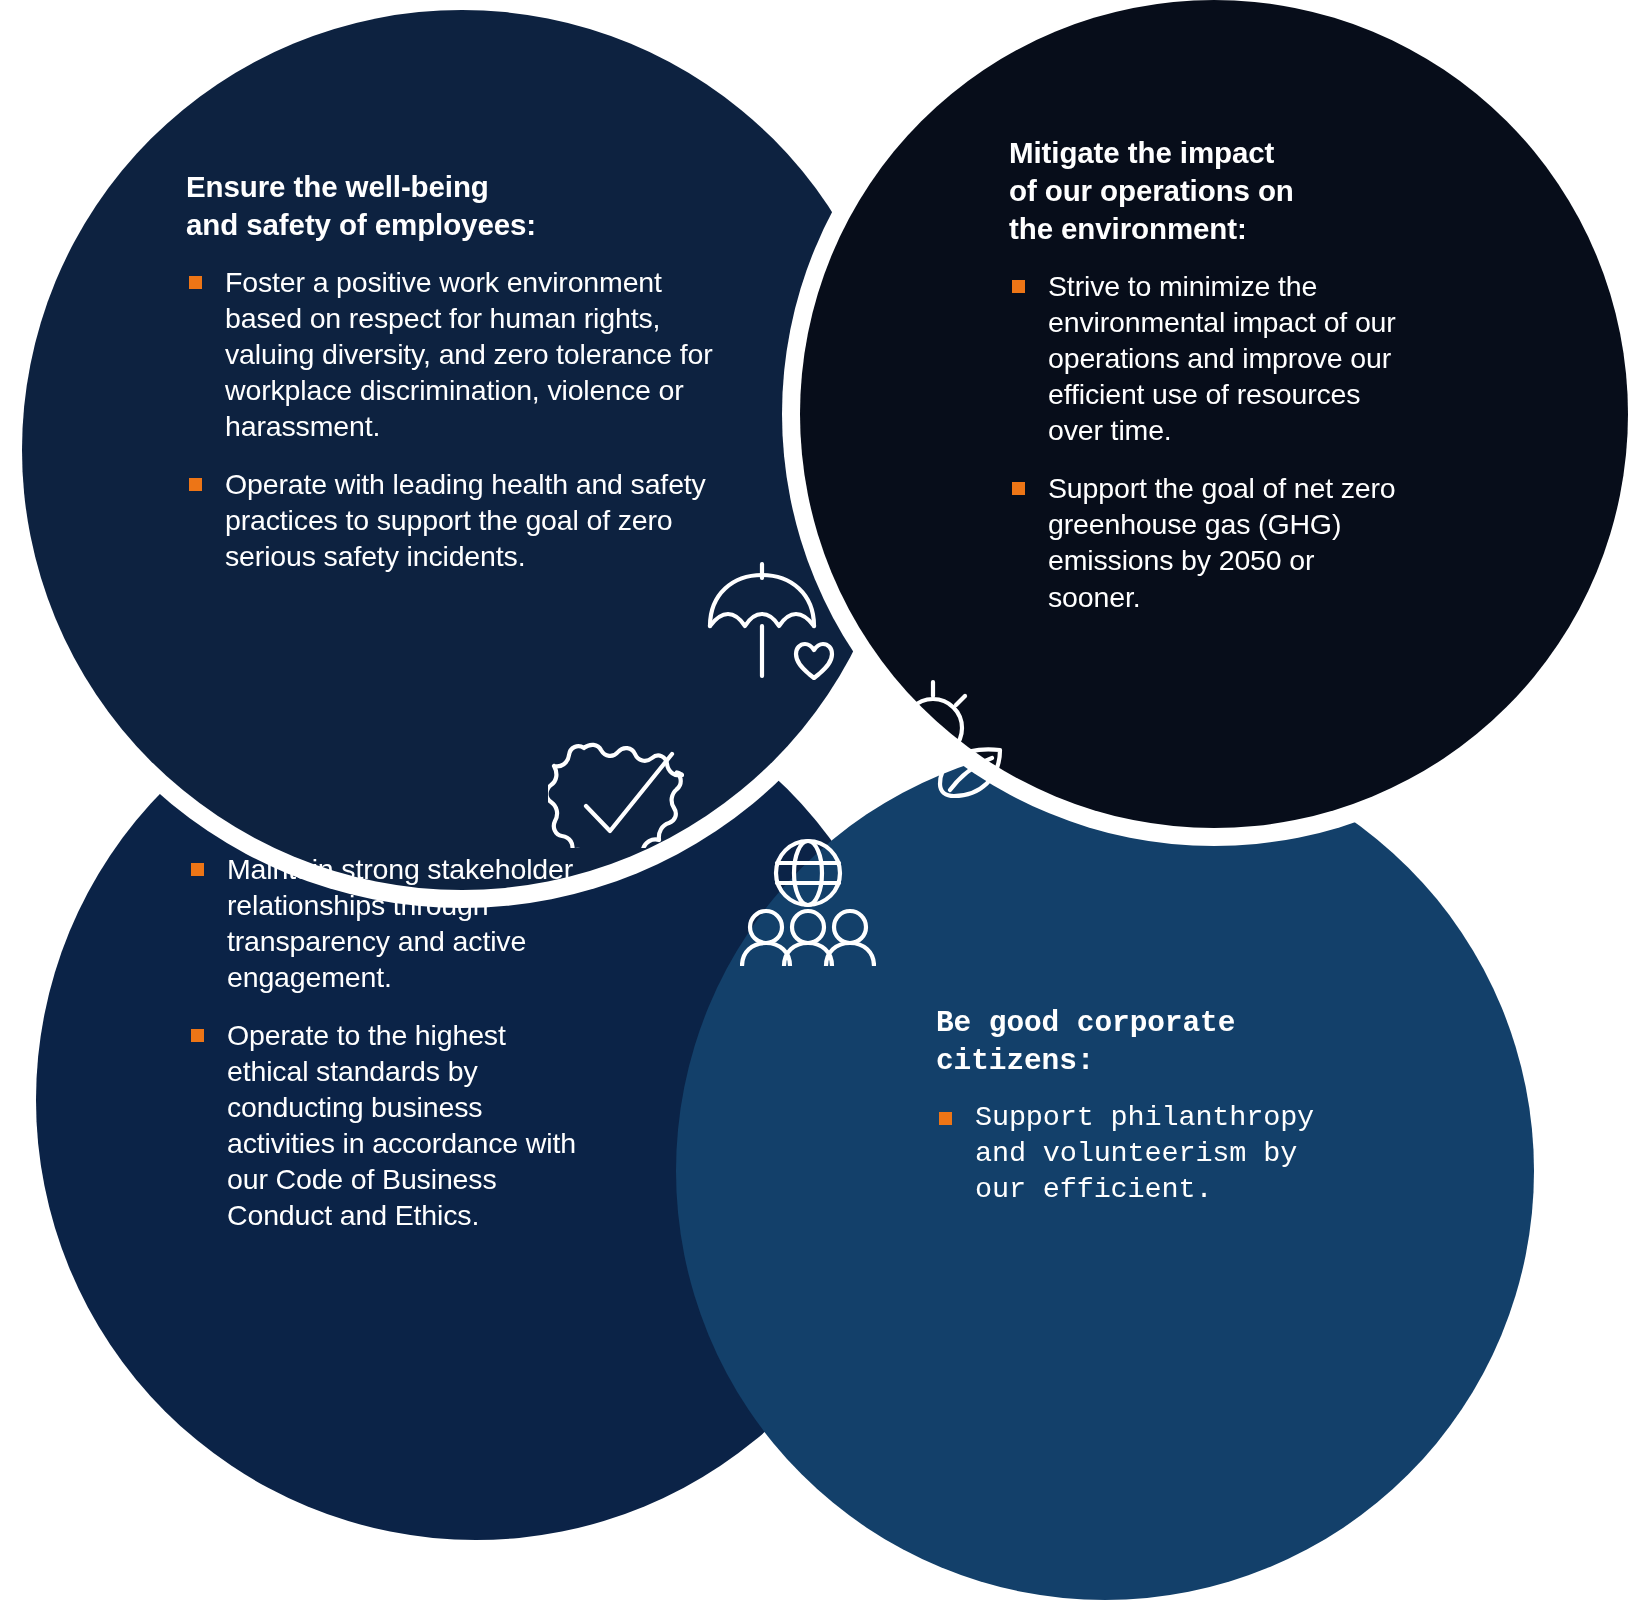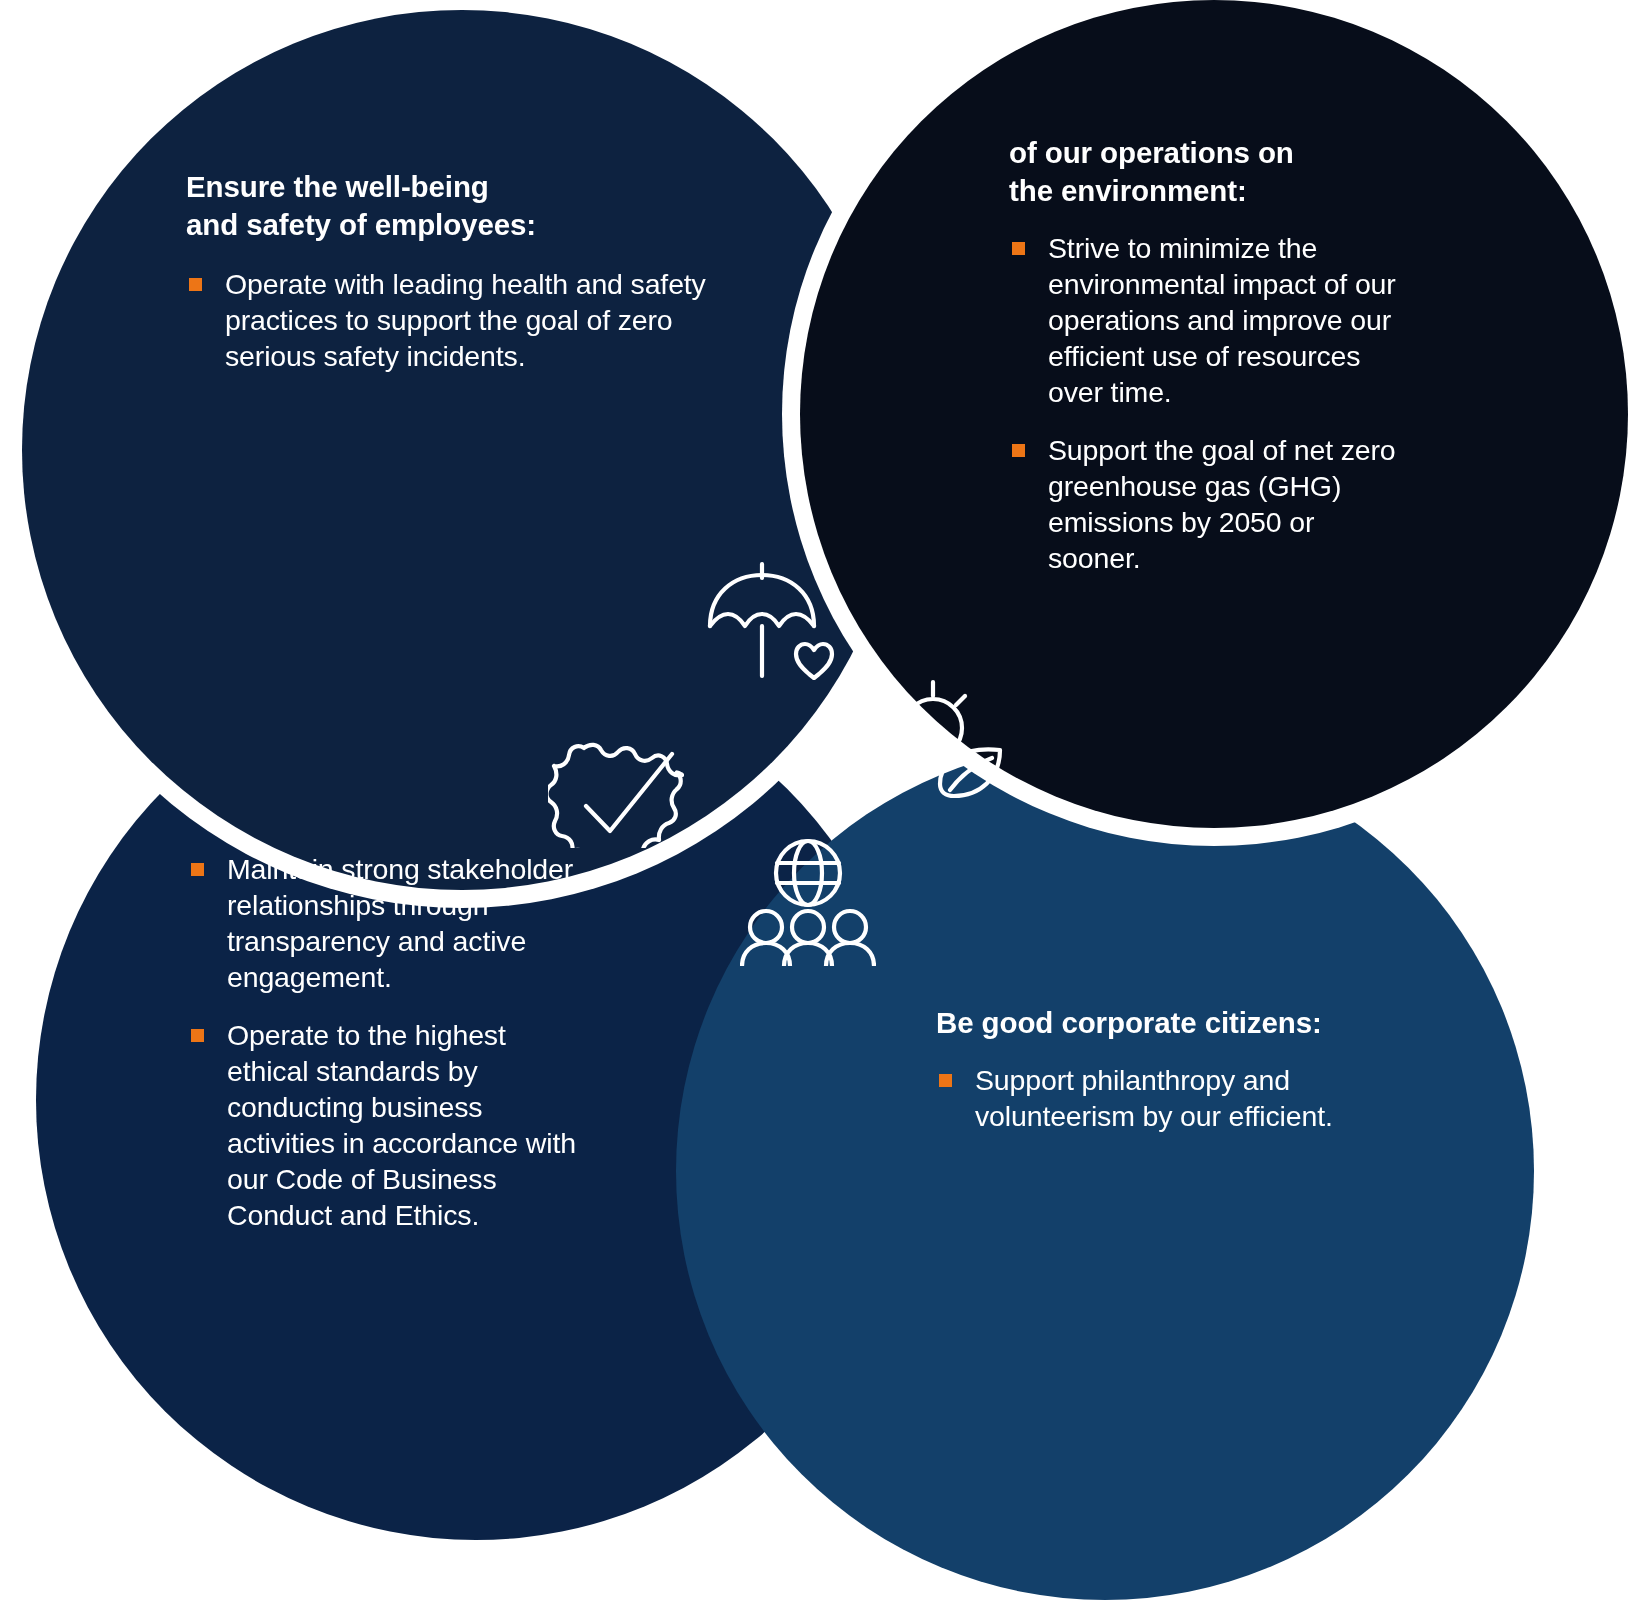--- a/index.html
+++ b/index.html
@@ -24,21 +24,21 @@
   .block{position:absolute;color:#ffffff;}
   .heading{font-weight:bold;font-size:29.5px;line-height:1.29;letter-spacing:-0.1px;margin:0 0 20px 0;}
   ul.bullets{list-style:none;margin:0;padding:0;}
   ul.bullets li{position:relative;padding-left:39px;font-size:28.5px;line-height:1.265;margin-bottom:22px;letter-spacing:-0.15px;}
   ul.bullets li:last-child{margin-bottom:0;}
   ul.bullets li .sq{position:absolute;left:3px;top:12px;width:13px;height:13px;background:#ed7516;}
 
   .b-tl{left:186px; top:168px; width:560px;}
   .b-tr{left:1009px;top:134px; width:392px;}
   .b-bl{left:188px; top:851px; width:400px;}
-  .b-br{left:936px; top:1004px;width:420px;}
+  .b-br{left:936px; top:1004px;width:420px;font-family:Liberation Mono, monospace;}
 
   
   .icon{position:absolute;}
 </style>
 </head>
 <body>
 
 <div class="canvas">
 
   <div class="ring r-bl"></div>
@@ -51,27 +51,28 @@
 
   <div class="ring r-tr"></div>
   <div class="circle c-tr" style="background:#070d1a;"></div>
 
   <div class="block b-tl">
     <div class="heading">
       <div>Ensure the well-being</div>
       <div>and safety of employees:</div>
     </div>
     <ul class="bullets">
-      <li><span class="sq"></span></li>
+      <li><span class="sq"></span><span>Foster a positive work environment based on respect for human rights, valuing diversity, and zero tolerance for workplace discrimination, violence or harassment.</span></li>
       <li><span class="sq"></span><span>Operate with leading health and safety practices to support the goal of zero serious safety incidents.</span></li>
     </ul>
   </div>
 
   <div class="block b-tr">
     <div class="heading">
+      <div>Mitigate the impact</div>
       <div>of our operations on</div>
       <div>the environment:</div>
     </div>
     <ul class="bullets">
       <li><span class="sq"></span><span>Strive to minimize the environmental impact of our operations and improve our efficient use of resources over time.</span></li>
       <li><span class="sq"></span><span>Support the goal of net zero greenhouse gas (GHG) emissions by 2050 or sooner.</span></li>
     </ul>
   </div>
 
   <div class="block b-bl">

